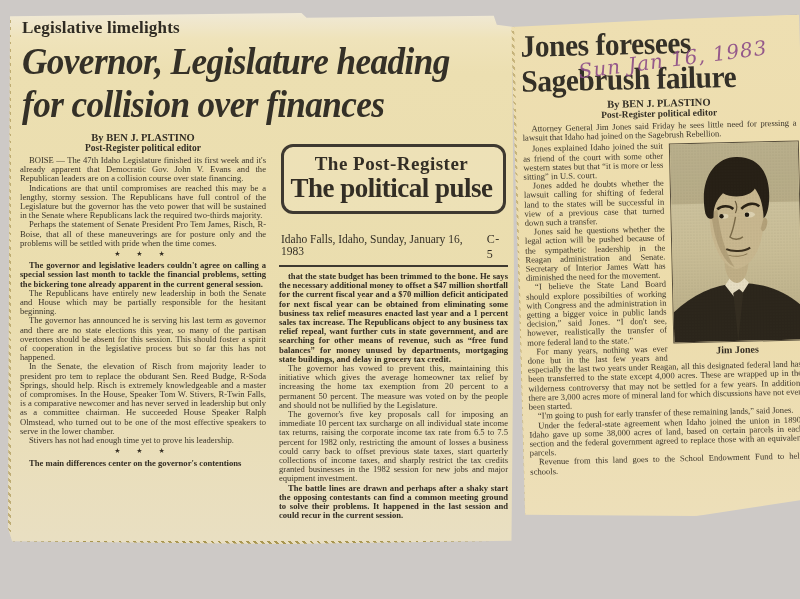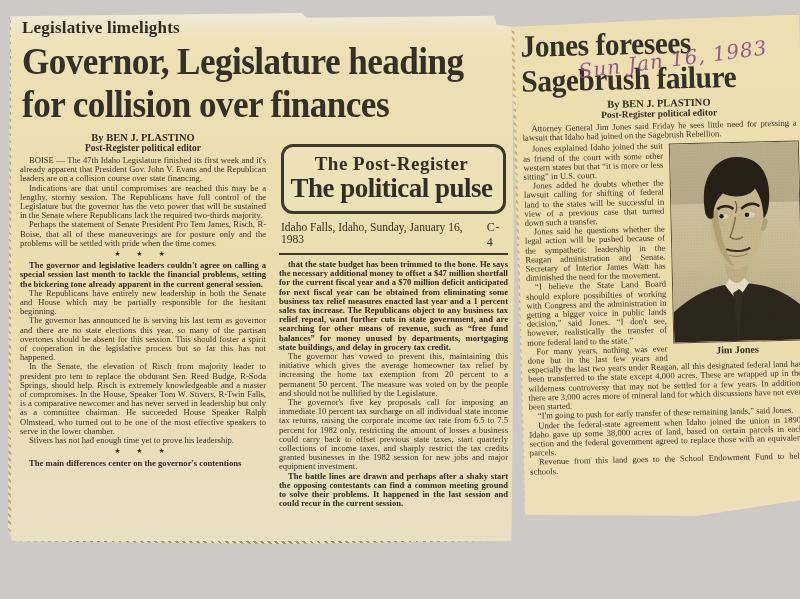--- a/index.html
+++ b/index.html
@@ -29,21 +29,21 @@
   .left-clipping::after{ 
     content:"";position:absolute;left:0;right:0;bottom:0;height:3px;
     background:repeating-linear-gradient(45deg,#a8954f 0 2px,transparent 2px 5px);
   }
   .kicker{
     font-weight:bold;font-size:17px;
     padding:5px 0 0 14px;color:#2f2b23;letter-spacing:.2px;
   }
   .headline{
     margin:2px 0 4px 14px;font-weight:bold;color:#343027;
-    font-size:37px;line-height:43px;letter-spacing:-0.6px;
+    font-size:37px;line-height:43px;letter-spacing:-0.6px;font-style:italic;
   }
   .hl-line{display:block;transform:scaleX(.95);transform-origin:left;white-space:nowrap;}
   .columns{display:flex;gap:13px;padding:2px 6px 0 12px;}
   .col1{width:246px;flex:none;}
   .col2{flex:1;min-width:0;}
   .byline{font-weight:bold;font-size:10.5px;text-align:center;color:#332e25;}
   .byline-title{font-weight:bold;font-size:9.5px;text-align:center;margin-bottom:3px;color:#332e25;}
   .para{
     margin:0;font-size:8.6px;line-height:9.2px;text-align:justify;
     text-indent:9px;color:#3a342a;
@@ -57,21 +57,21 @@
   .pulse-box{
     border:3px solid #3e3930;border-radius:12px;
     margin:12px 2px 4px 2px;padding:7px 8px 9px 4px;text-align:center;
     color:#332e25;background:rgba(255,250,235,.12);
   }
   .pulse-line1{font-weight:bold;font-size:19px;line-height:20px;letter-spacing:.5px;}
   .pulse-line2{font-weight:bold;font-size:27px;line-height:28px;letter-spacing:-0.5px;}
   .dateline-row{
     display:flex;justify-content:space-between;align-items:baseline;
     font-size:11.5px;padding:2px 2px 3px 2px;border-bottom:2px solid #3e3930;
-    margin:4px 0 5px 0;color:#332e25;
+    margin:16px 0 5px 0;color:#332e25;
   }
   .pageno{font-size:12px;letter-spacing:.5px;}
   
   .right-clipping{
     left:511px; top:21px; width:291px; height:499px;
     background:linear-gradient(180deg,#eedfb2 0%,#ecdcab 55%,#eddfb9 100%);
     transform:rotate(-1.3deg);transform-origin:top left;
     clip-path:polygon(0 1.2%, 55% 0.4%, 99% 0%, 100% 97%, 60% 100%, 1% 99%);
     padding:6px 8px 0 9px;box-sizing:border-box;
   }
@@ -109,41 +109,41 @@
   <h1 class="headline">
     <span class="hl-line">Governor, Legislature heading</span>
     <span class="hl-line">for collision over  finances</span>
   </h1>
   <div class="columns">
     <div class="col col1">
       <div class="byline">By BEN J. PLASTINO</div>
       <div class="byline-title">Post-Register political editor</div>
       <div class="paras">
 
-      <p class="para">BOISE — The 47th Idaho Legislature finished its first week and it's already apparent that President Gov. John V. Evans and the Republican leaders are on a collision course over state financing.</p>
+      <p class="para">BOISE — The 47th Idaho Legislature finished its first week and it's already apparent that Democratic Gov. John V. Evans and the Republican leaders are on a collision course over state financing.</p>
           <p class="para">Indications are that until compromises are reached this may be a lengthy, stormy session. The Republicans have full control of the Legislature but the governor has the veto power that will be sustained in the Senate where Republicans lack the required two-thirds majority.</p>
           <p class="para">Perhaps the statement of Senate President Pro Tem James, Risch, R-Boise, that all of these maneuverings are for posture only and the problems will be settled with pride when the time comes.</p>
           <p class="para stars">★ ★ ★</p>
           <p class="para bold">The governor and legislative leaders couldn't agree on calling a special session last month to tackle the financial problems, setting the bickering tone already apparent in the current general session.</p>
           <p class="para">The Republicans have entirely new leadership in both the Senate and House which may be partially responsible for the hesitant beginning.</p>
           <p class="para">The governor has announced he is serving his last term as governor and there are no state elections this year, so many of the partisan overtones should be absent for this session. This should foster a spirit of cooperation in the legislative process but so far this has not happened.</p>
           <p class="para">In the Senate, the elevation of Risch from majority leader to president pro tem to replace the obdurant Sen. Reed Budge, R-Soda Springs, should help. Risch is extremely knowledgeable and a master of compromises. In the House, Speaker Tom W. Stivers, R-Twin Falls, is a comparative newcomer and has never served in leadership but only as a committee chairman. He succeeded House Speaker Ralph Olmstead, who turned out to be one of the most effective speakers to serve in the lower chamber.</p>
           <p class="para">Stivers has not had enough time yet to prove his leadership.</p>
           <p class="para stars">★ ★ ★</p>
           <p class="para bold">The main differences center on the governor's contentions</p>
         </div>
     </div>
     <div class="col col2">
       <div class="pulse-box">
         <div class="pulse-line1">The Post-Register</div>
         <div class="pulse-line2">The political pulse</div>
       </div>
       <div class="dateline-row">
         <span class="dateline">Idaho Falls, Idaho, Sunday, January 16, 1983</span>
-        <span class="pageno">C-4</span>
+        <span class="pageno">C-5</span>
       </div>
       <div class="paras">
 
       <p class="para bold">that the state budget has been trimmed to the bone. He says the necessary additional money to offset a $47 million shortfall for the current fiscal year and a $70 million deficit anticipated for next fiscal year can be obtained from eliminating some business tax relief measures enacted last year and a 1 percent sales tax increase. The Republicans object to any business tax relief repeal, want further cuts in state government, and are searching for other means of revenue, such as “free fund balances” for money unused by departments, mortgaging state buildings, and delay in grocery tax credit.</p>
           <p class="para">The governor has vowed to prevent this, maintaining this initiative which gives the average homeowner tax relief by increasing the home tax exemption from 20 percent to a permanent 50 percent. The measure was voted on by the people and should not be nullified by the Legislature.</p>
           <p class="para">The governor's five key proposals call for imposing an immediate 10 percent tax surcharge on all individual state income tax returns, raising the corporate income tax rate from 6.5 to 7.5 percent for 1982 only, restricting the amount of losses a business could carry back to offset previous state taxes, start quarterly collections of income taxes, and sharply restrict the tax credits granted businesses in the 1982 session for new jobs and major equipment investment.</p>
           <p class="para bold">The battle lines are drawn and perhaps after a shaky start the opposing contestants can find a common meeting ground to solve their problems. It happened in the last session and could recur in the current session.</p>
         </div>
     </div>
   </div>

